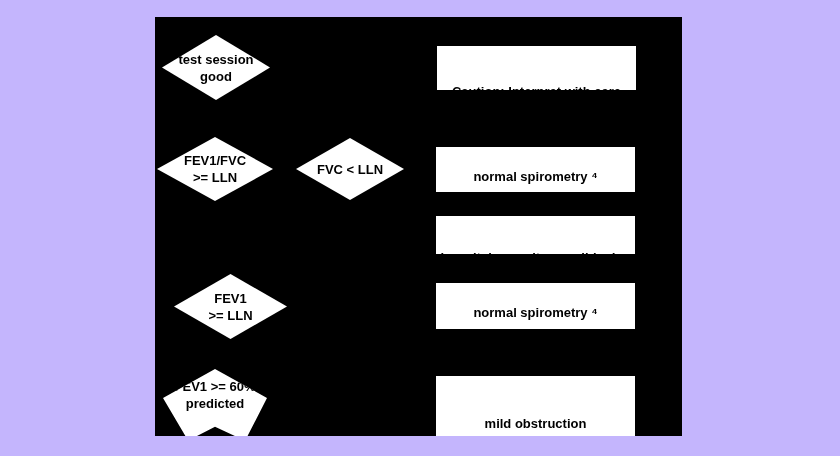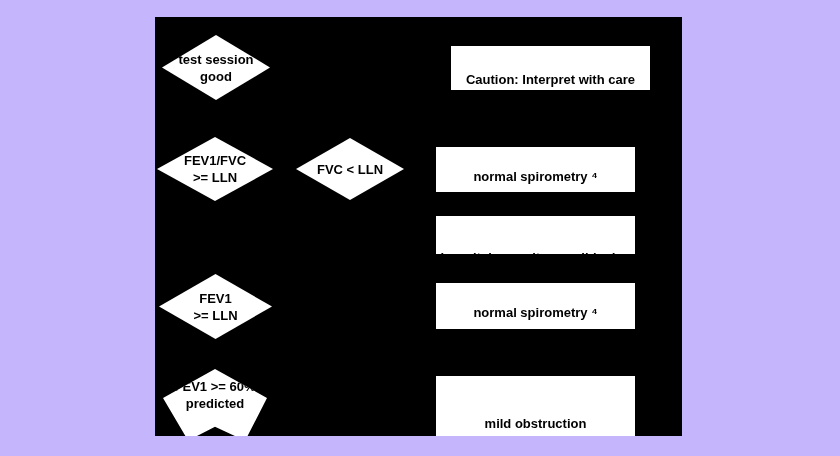--- a/index.html
+++ b/index.html
@@ -44,24 +44,24 @@
     justify-content: center;
     padding-top: 9px;
     box-sizing: border-box;
     clip-path: polygon(50% 0, 100% 42.6%, 80.8% 100%, 71.2% 100%, 50% 85%, 30.8% 100%, 22.1% 100%, 0 42.6%);
   }
   .box { box-sizing: border-box; }
 
   .d1 { left: 7px;   top: 18px;  width: 108px; height: 65px; }
   .d2 { left: 2px;   top: 120px; width: 116px; height: 64px; }
   .d3 { left: 141px; top: 121px; width: 108px; height: 62px; }
-  .d4 { left: 4px;   top: 257px; width: 113px; height: 65px; align-items: center; }
+  .d4 { left: 19px;   top: 257px; width: 113px; height: 65px; align-items: center; }
   .d5 { left: 8px;   top: 352px; width: 104px; height: 68px; }
 
-  .b1 { left: 296px; top: 29px;  width: 199px; height: 44px; padding-top: 8px; }
+  .b1 { left: 282px; top: 29px;  width: 199px; height: 44px; padding-top: 20px; }
   .b2 { left: 281px; top: 130px; width: 199px; height: 45px; padding-top: 4px; }
   .b3 { left: 281px; top: 199px; width: 199px; height: 38px; padding-top: 16px; }
   .b4 { left: 281px; top: 266px; width: 199px; height: 46px; padding-top: 4px; }
   .b5 { left: 281px; top: 359px; width: 199px; height: 60px; padding-top: 22px; }
 
   .label { display: inline-block; }
 </style>
 </head>
 <body>
 

